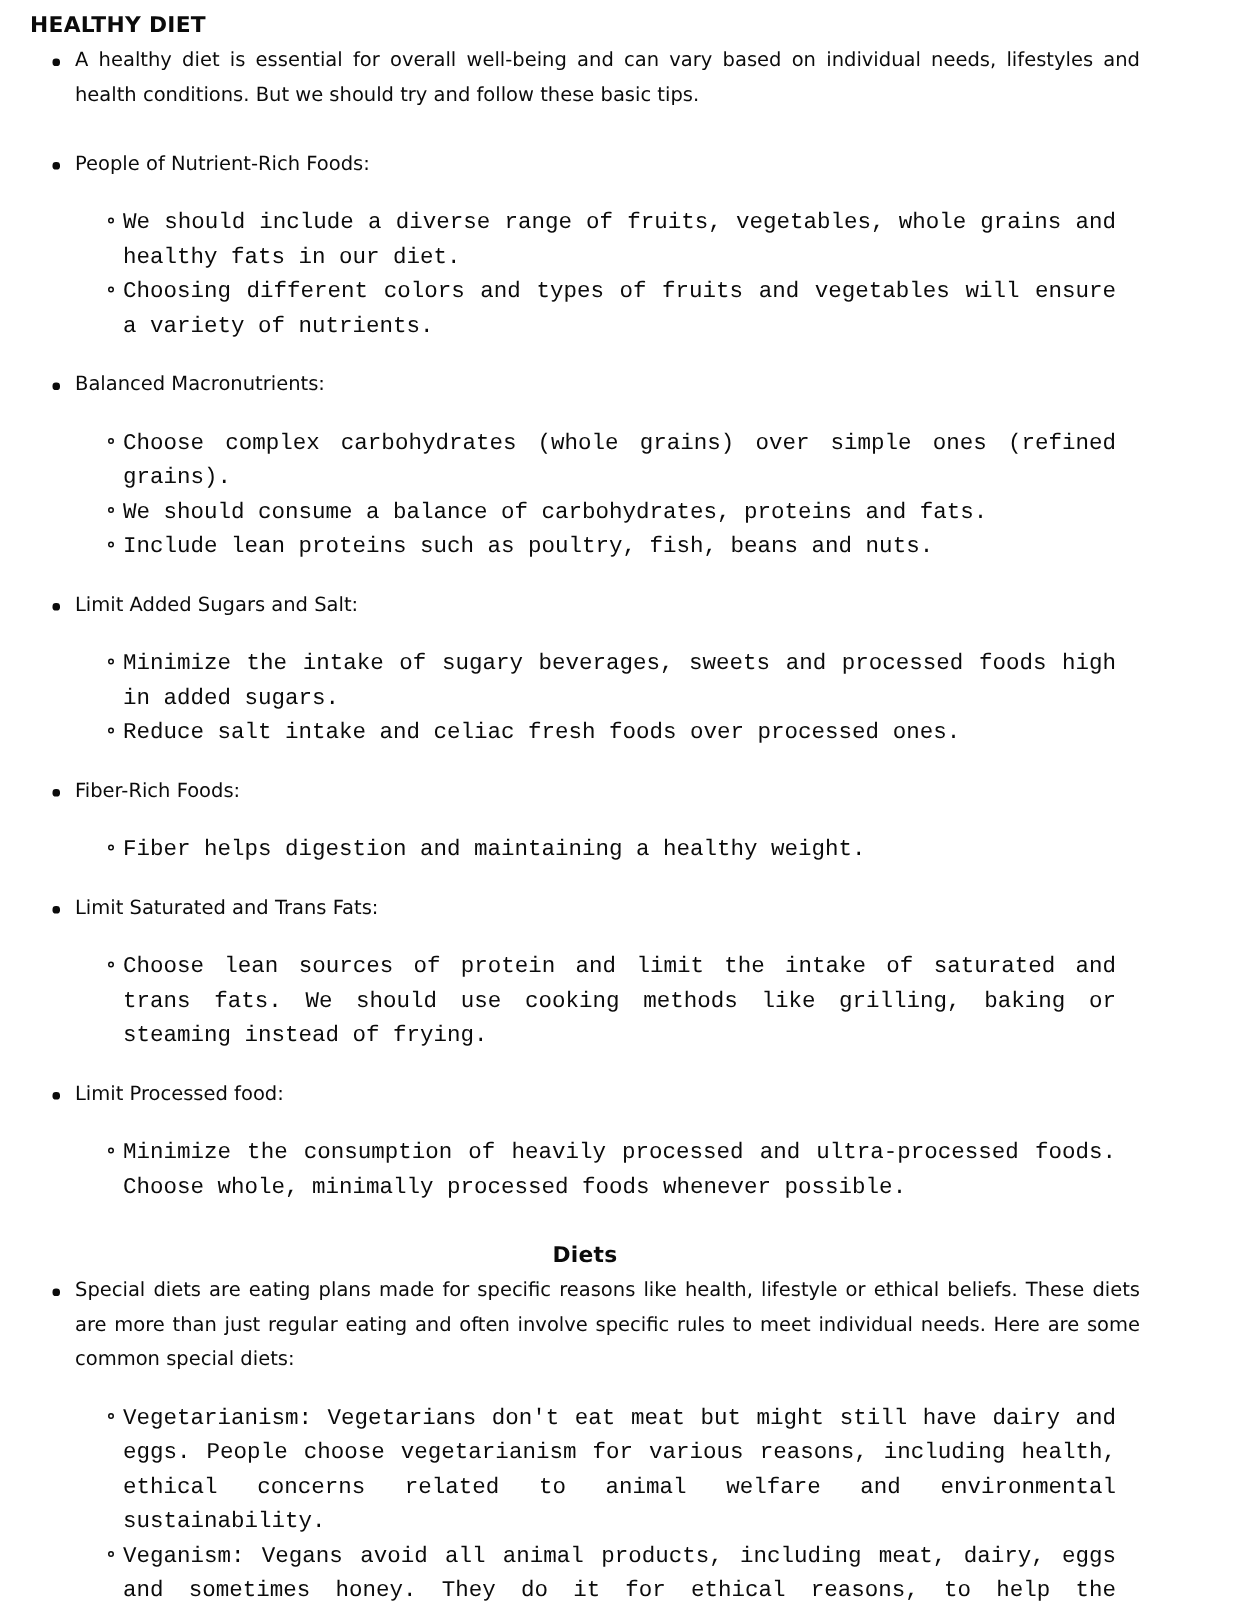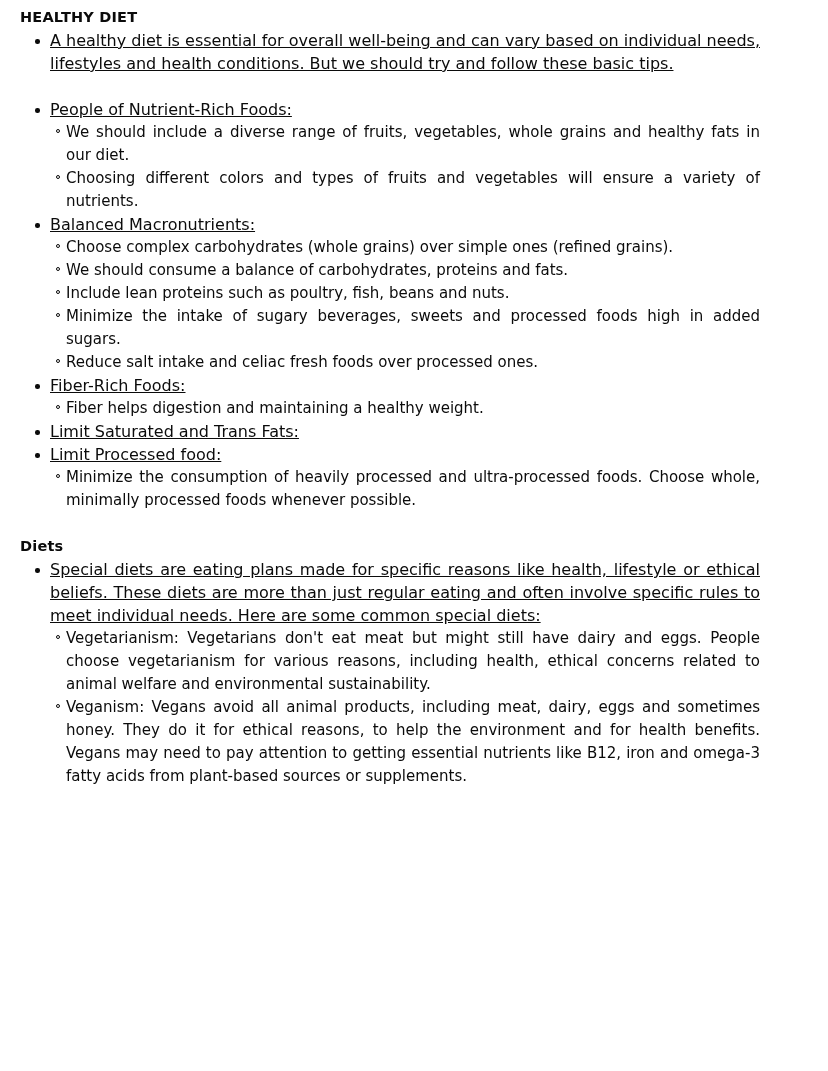--- a/index.html
+++ b/index.html
@@ -25,54 +25,55 @@
   
   .heading {
     font-size: 14.5px;
     line-height: 23px;
     letter-spacing: 0.2px;
     margin: 0;
     white-space: nowrap;
   }
   .heading-spaced {
     margin-top: 23px;
+    text-align: center;
   }
 
   
   ul {
     list-style: none;
     margin: 0;
     padding: 0;
   }
   ul.level1 { margin: 0; }
 
   li.l1 {
     position: relative;
     padding-left: 15px;
     margin-left: 15px;
-    font-size: 16px;
+    font-size: 13px;
     line-height: 23px;
     text-align: justify;
     text-justify: inter-word;
-    text-decoration: underline;
   }
   li.l1::before {
     content: "";
     position: absolute;
     left: 0px;
     top: 10px;
     width: 4.5px;
     height: 4.5px;
     background: #0b0b0b;
     border-radius: 50%;
   }
 
   ul.level2 {
-    margin: 0;
+    margin: 16px;
     padding: 0;
+    font-family: Liberation Mono, monospace;
   }
   li.l2 {
     position: relative;
     padding-left: 10px;
     margin-left: 36px;
     font-size: 15px;
     line-height: 23px;
     text-align: justify;
     text-justify: inter-word;
   }
@@ -130,20 +131,23 @@
         <span class="t">Choose complex carbohydrates (whole grains) over simple ones (refined grains).</span>
       </li>
       <li class="l2">
         <span class="t">We should consume a balance of carbohydrates, proteins and fats.</span>
       </li>
       <li class="l2">
         <span class="t">Include lean proteins such as poultry, fish, beans and nuts.</span>
       </li>
     </ul>
 
+    <li class="l1">
+      <span class="t">Limit Added Sugars and Salt:</span>
+    </li>
     <ul class="level2">
       <li class="l2">
         <span class="t">Minimize the intake of sugary beverages, sweets and processed foods high in added sugars.</span>
       </li>
       <li class="l2">
         <span class="t">Reduce salt intake and celiac fresh foods over processed ones.</span>
       </li>
     </ul>
 
     <li class="l1">
@@ -151,20 +155,25 @@
     </li>
     <ul class="level2">
       <li class="l2">
         <span class="t">Fiber helps digestion and maintaining a healthy weight.</span>
       </li>
     </ul>
 
     <li class="l1">
       <span class="t">Limit Saturated and Trans Fats:</span>
     </li>
+    <ul class="level2">
+      <li class="l2">
+        <span class="t">Choose lean sources of protein and limit the intake of saturated and trans fats. We should use cooking methods like grilling, baking or steaming instead of frying.</span>
+      </li>
+    </ul>
 
     <li class="l1">
       <span class="t">Limit Processed food:</span>
     </li>
     <ul class="level2">
       <li class="l2">
         <span class="t">Minimize the consumption of heavily processed and ultra-processed foods. Choose whole, minimally processed foods whenever possible.</span>
       </li>
     </ul>
 

